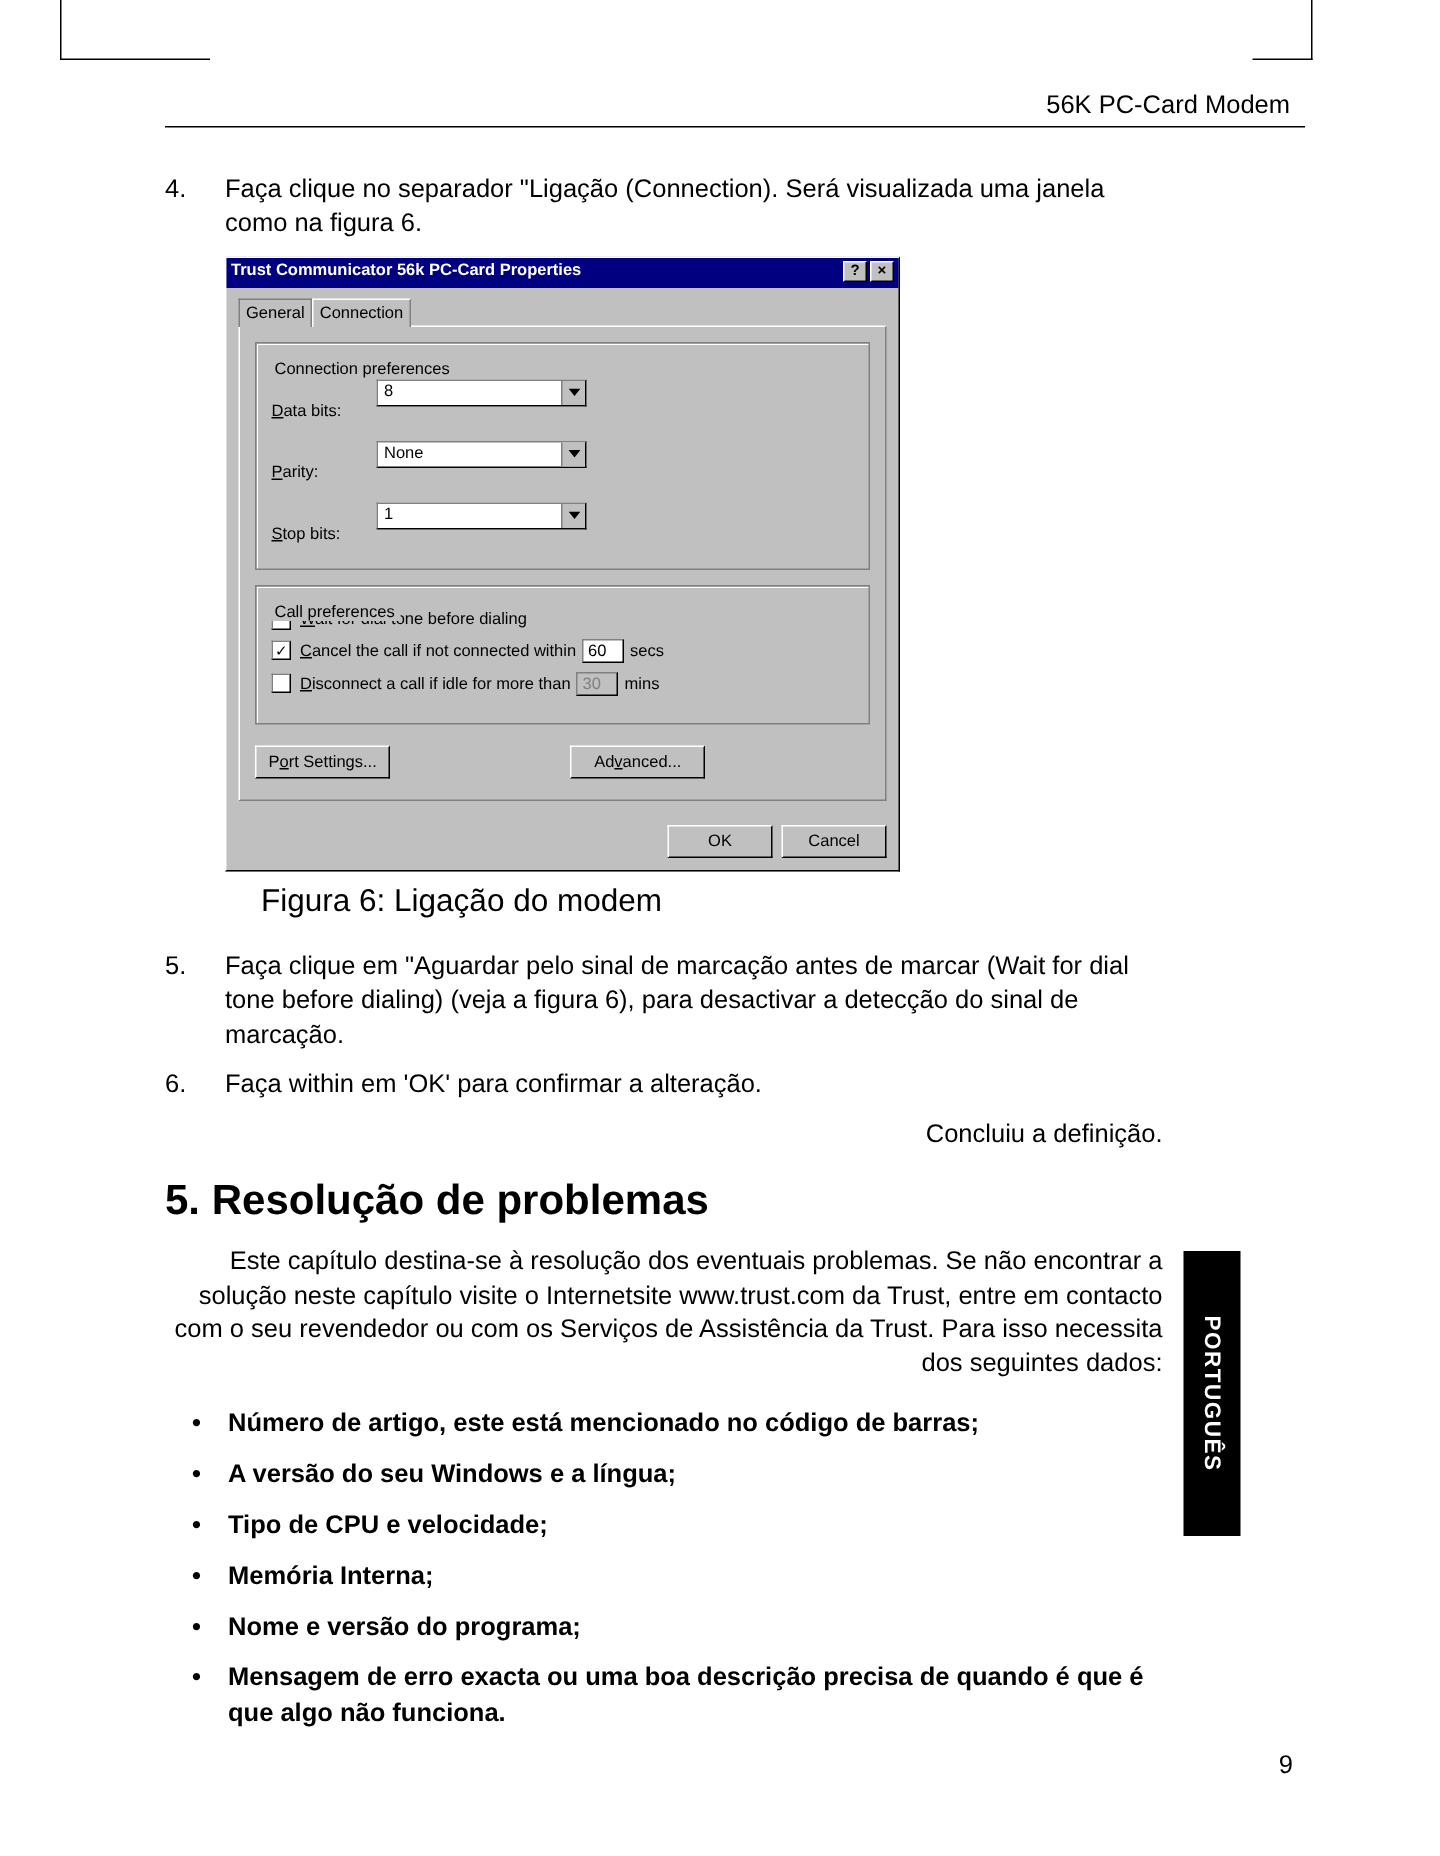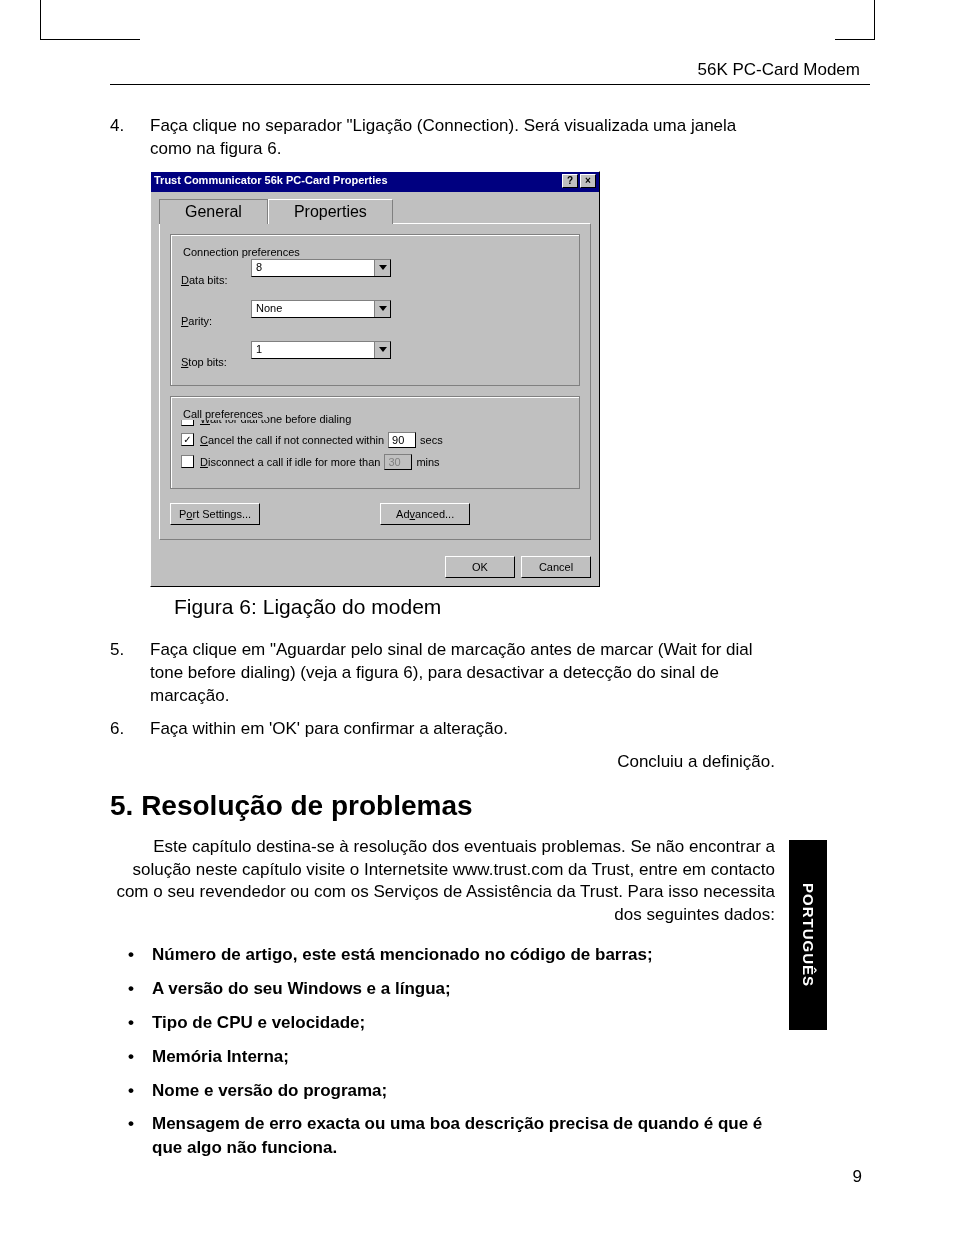--- a/index.html
+++ b/index.html
@@ -72,25 +72,25 @@
     border: 1px solid #000;
     border-top-color: #fff; border-left-color: #fff;
     margin-left: 2px;
     display: flex; align-items: center; justify-content: center;
     font-size: 10px; color: #000; font-weight: bold;
     line-height: 1;
   }
   .dlg-body { padding: 6px 8px 8px 8px; }
   .tabs { display: flex; }
   .tab {
-    padding: 3px 25px;
+    padding: 3px 4px;
     border: 1px solid #808080;
     border-bottom: none;
     background: #c0c0c0;
-    font-size: 16px;
+    font-size: 11px;
     position: relative;
     top: 1px;
   }
   .tab.active {
     border-color: #fff #808080 #c0c0c0 #fff;
     background: #c0c0c0;
     z-index: 2;
   }
   .tab-panel {
     border: 1px solid #808080;
@@ -210,21 +210,21 @@
 
     <div class="dialog">
       <div class="dlg-titlebar">
         <span class="dlg-title">Trust Communicator 56k PC-Card Properties</span>
         <span class="dlg-tbtn">?</span>
         <span class="dlg-tbtn">×</span>
       </div>
       <div class="dlg-body">
         <div class="tabs">
           <div class="tab">General</div>
-          <div class="tab active">Properties</div>
+          <div class="tab active">Connection</div>
         </div>
         <div class="tab-panel">
 
           <div class="groupbox">
             <span class="grouplabel">Connection preferences</span>
             <div class="formrow">
               <span class="formlabel"><span class="underline">D</span><span>ata bits:</span></span>
               <div class="combo">
                 <span class="combo-val">8</span>
                 <span class="combo-btn">
@@ -260,21 +260,21 @@
 
           <div class="groupbox">
             <span class="grouplabel">Call preferences</span>
             <div class="checkrow">
               <span class="chk"></span>
               <span><span class="underline">W</span><span>ait for dial tone before dialing</span></span>
             </div>
             <div class="checkrow">
               <span class="chk">✓</span>
               <span><span class="underline">C</span><span>ancel the call if not connected within</span></span>
-              <span class="smalltext">90</span>
+              <span class="smalltext">60</span>
               <span>secs</span>
             </div>
             <div class="checkrow">
               <span class="chk"></span>
               <span><span class="underline">D</span><span>isconnect a call if idle for more than</span></span>
               <span class="smalltext disabled">30</span>
               <span>mins</span>
             </div>
           </div>
 

